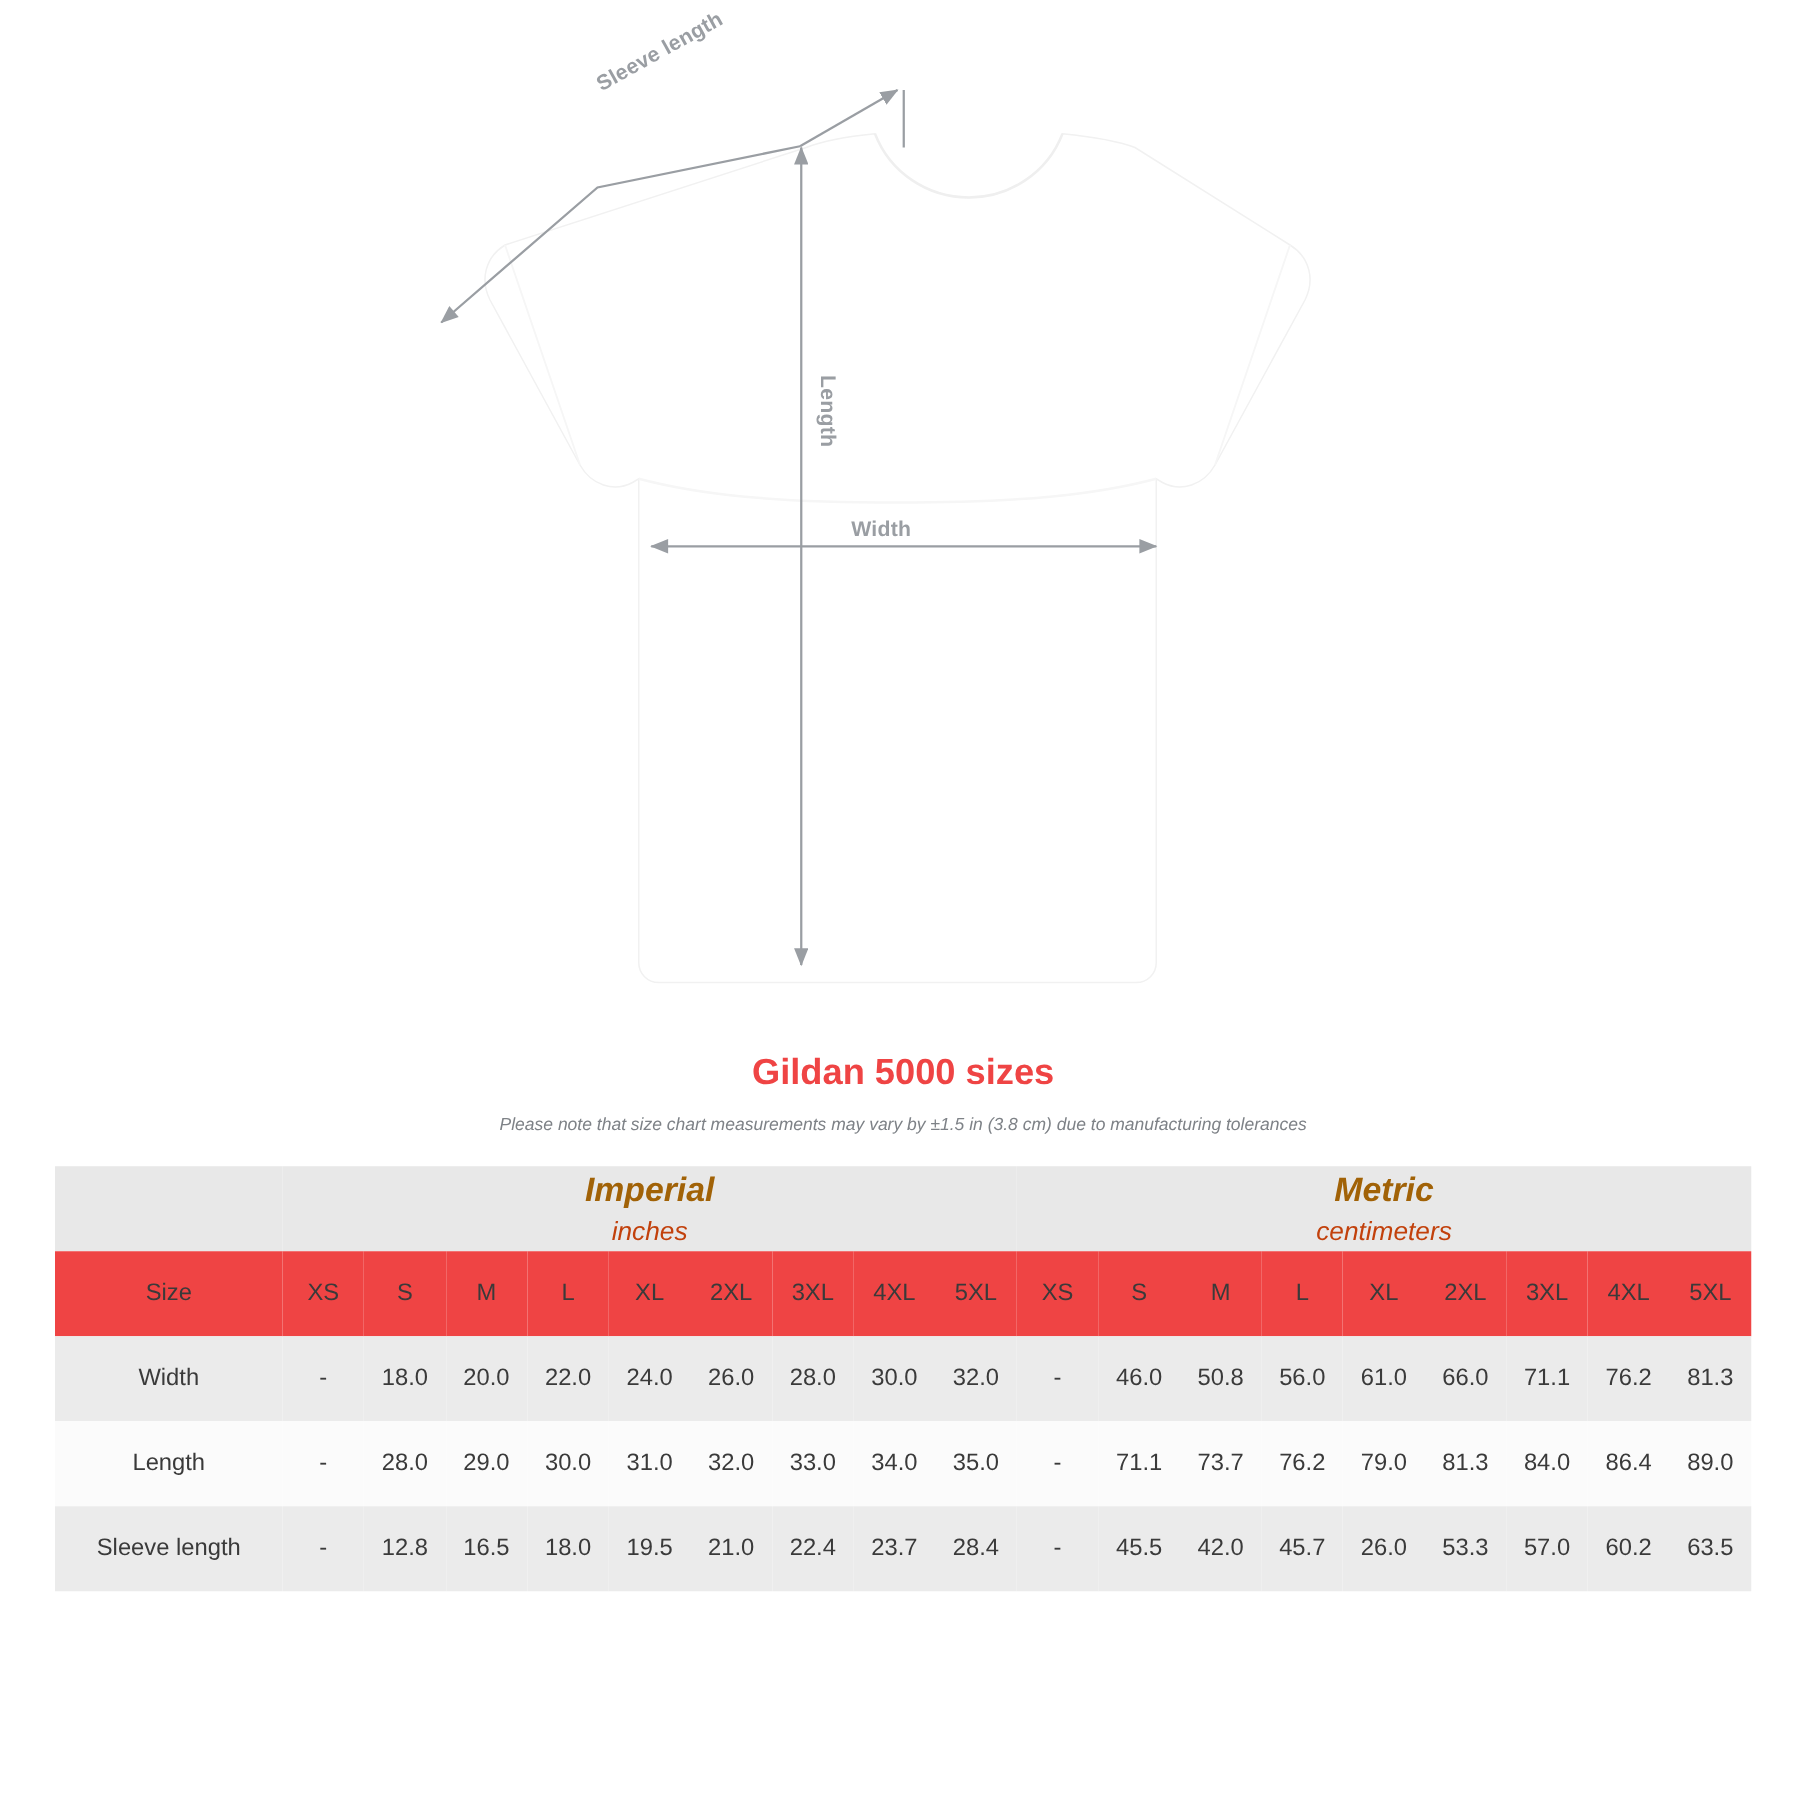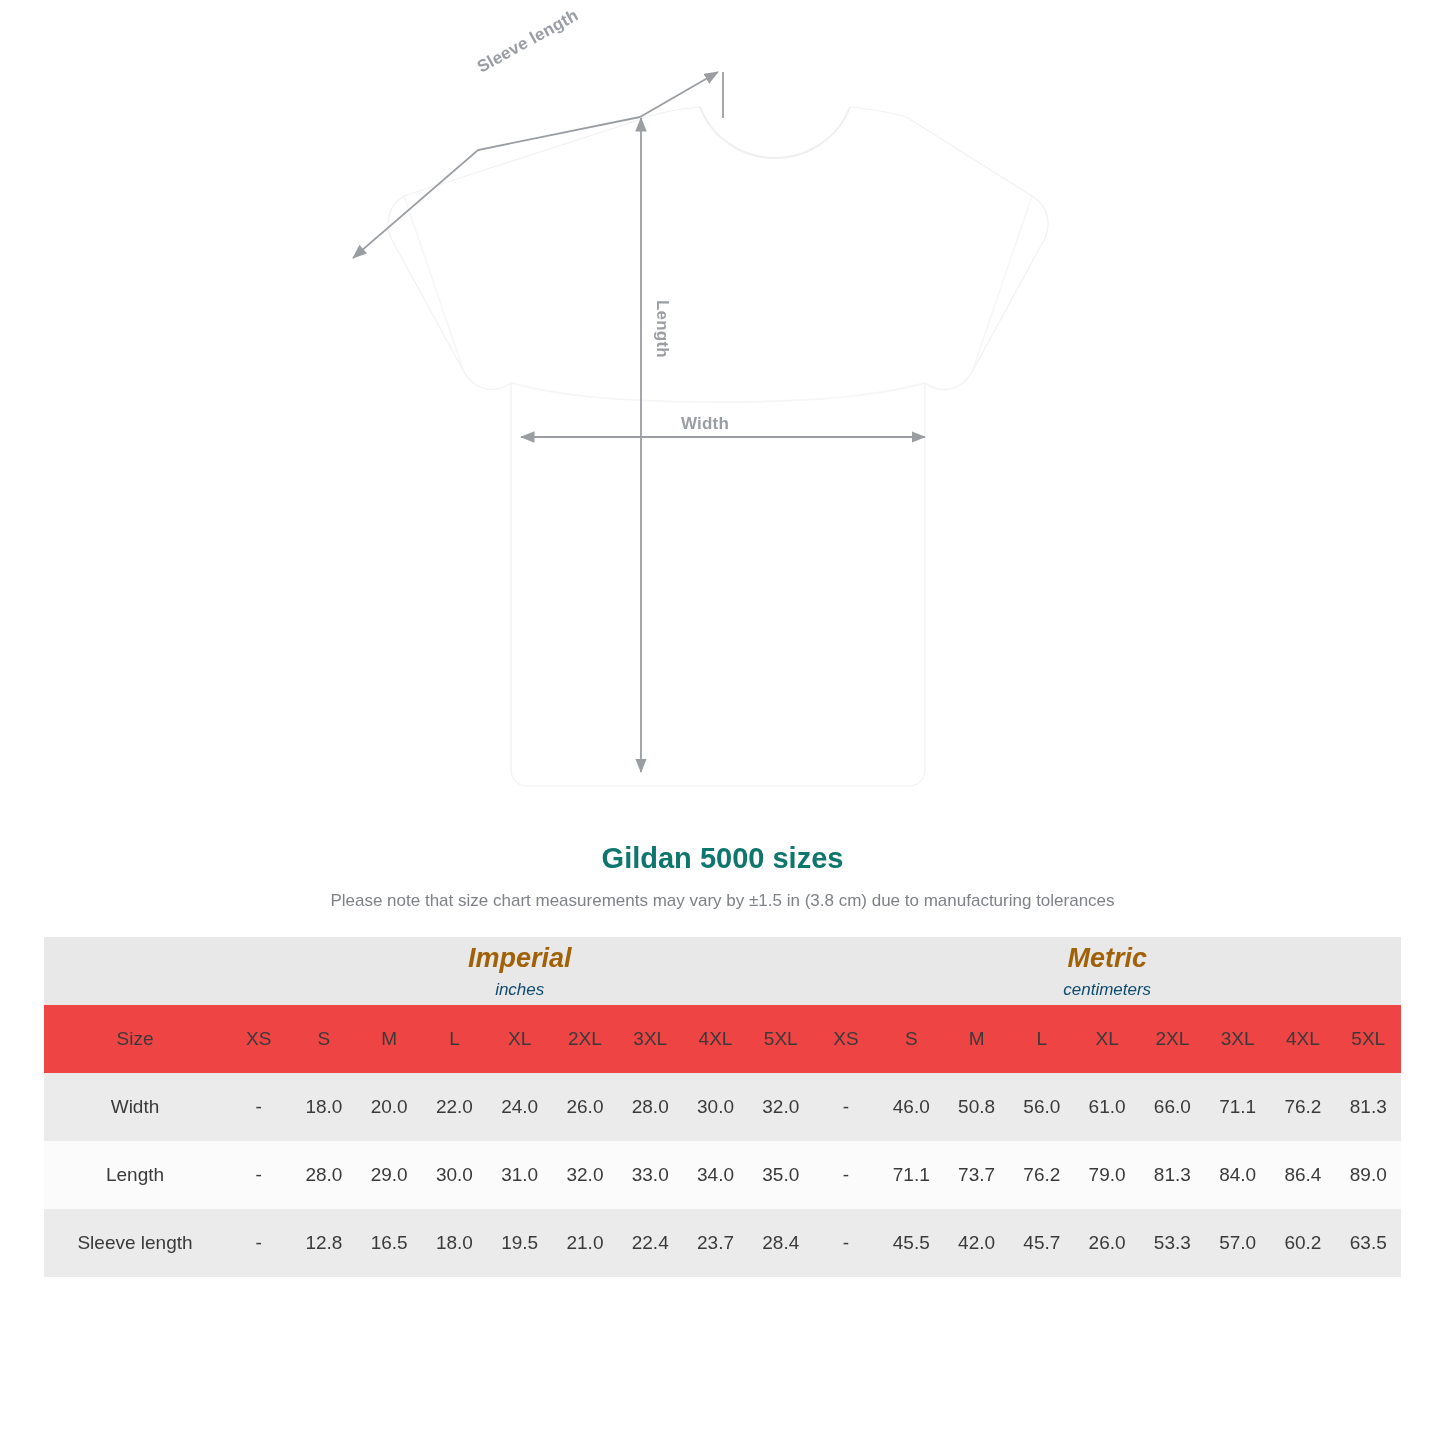--- a/index.html
+++ b/index.html
@@ -57,25 +57,26 @@
   }
 
   
   .title-block {
     text-align: center;
     margin-top: 12px;
   }
   .chart-title {
     font-size: 29px;
     font-weight: bold;
-    color: #0f766e;
+    color: #ef4444;
     margin: 0;
   }
   .chart-note {
-    font-size: 17px;
+    font-size: 14px;
+    font-style: italic;
     color: #7e8287;
     margin-top: 16px;
   }
 
   
   .table-wrap {
     margin: 26px 44px 0 44px;
   }
   table.size-table {
     border-collapse: collapse;
@@ -100,23 +101,23 @@
     background: #e8e8e8;
   }
   .unit-name {
     font-size: 27px;
     font-style: italic;
     font-weight: bold;
     color: #a16207;
     line-height: 1.25;
   }
   .unit-sub {
-    font-size: 17px;
+    font-size: 21px;
     font-style: italic;
-    color: #0c4a6e;
+    color: #c2410c;
     margin-top: 4px;
   }
   .row-band-gray td { background: #ebebeb; }
   .row-band-white td { background: #fbfbfb; }
   .hdr-row td { background: #ef4444; }
   .rowlabel {
     font-weight: bold;
     font-size: 19px;
     color: #2f2f2f;
   }

